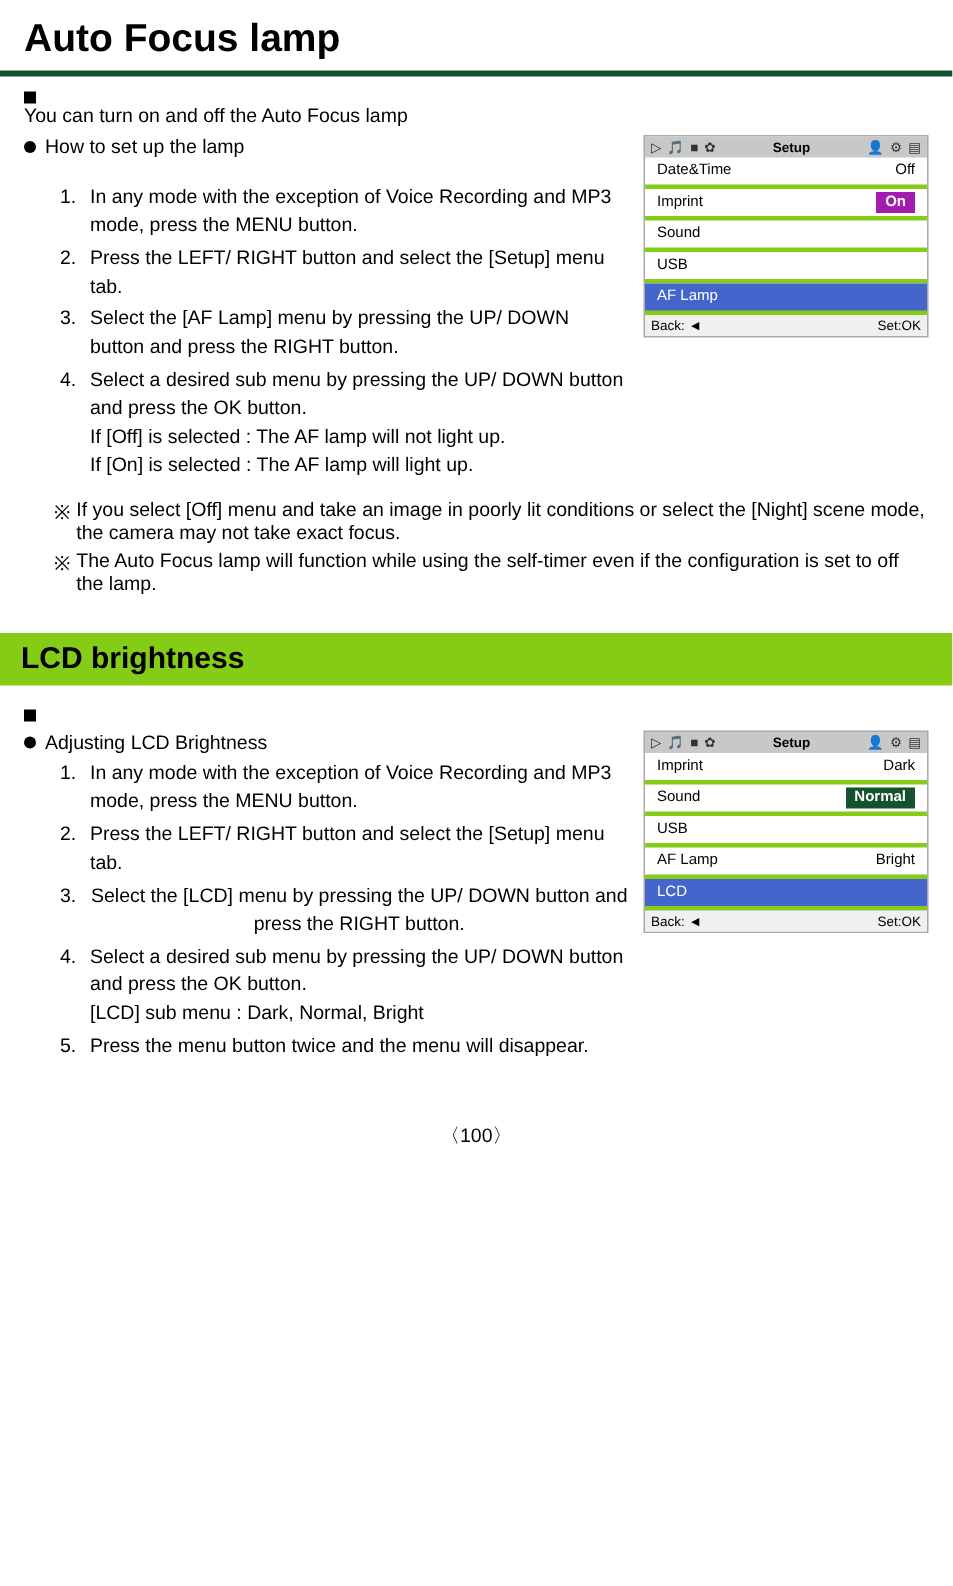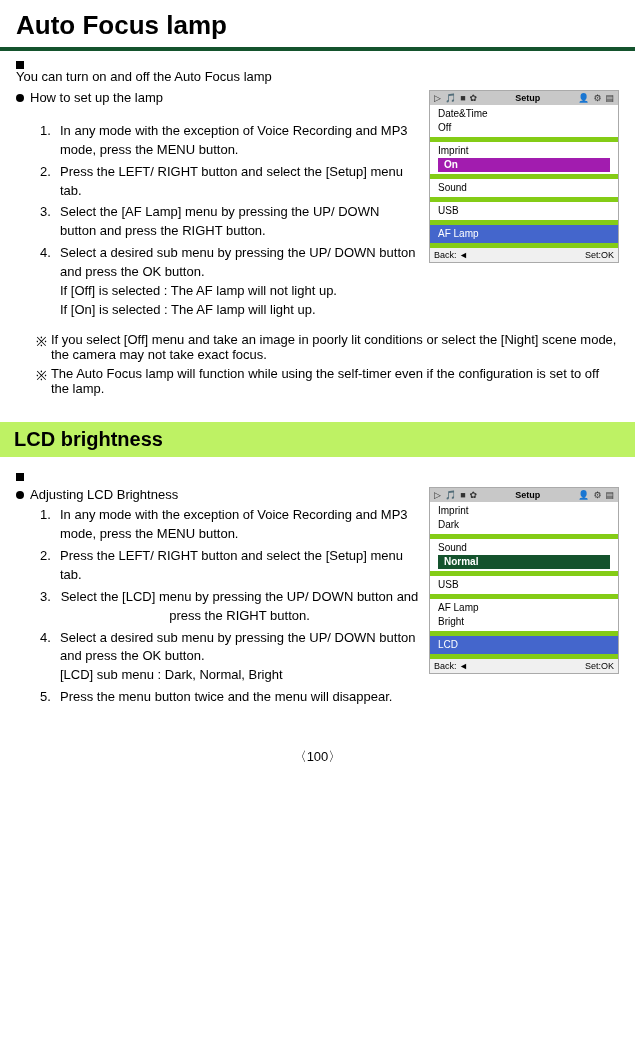--- a/index.html
+++ b/index.html
@@ -95,21 +95,21 @@
       flex: 1;
     }
 
     .screenshot-col {
       flex-shrink: 0;
       width: 190px;
     }
 
     
     .section-header {
-      background: #bef264;
+      background: #84cc16;
       padding: 6px 14px;
       font-size: 20px;
       font-weight: bold;
       margin-top: 12px;
       margin-bottom: 6px;
     }
 
     
     .camera-ui {
       border: 1px solid #aaa;
@@ -135,23 +135,22 @@
 
     .cam-topbar-icons span {
       font-size: 9px;
       color: #333;
     }
 
     .cam-row {
       display: flex;
       justify-content: space-between;
       padding: 2px 8px;
-      border-bottom: 5px solid #84cc16;
+      border-bottom: 3px solid #84cc16;
       line-height: 1.4;
-      flex-direction: column;
     }
 
     .cam-row.active-row {
       background: #4466cc;
       color: #fff;
     }
 
     .cam-value-on {
       background: #a21caf;
       color: #fff;

